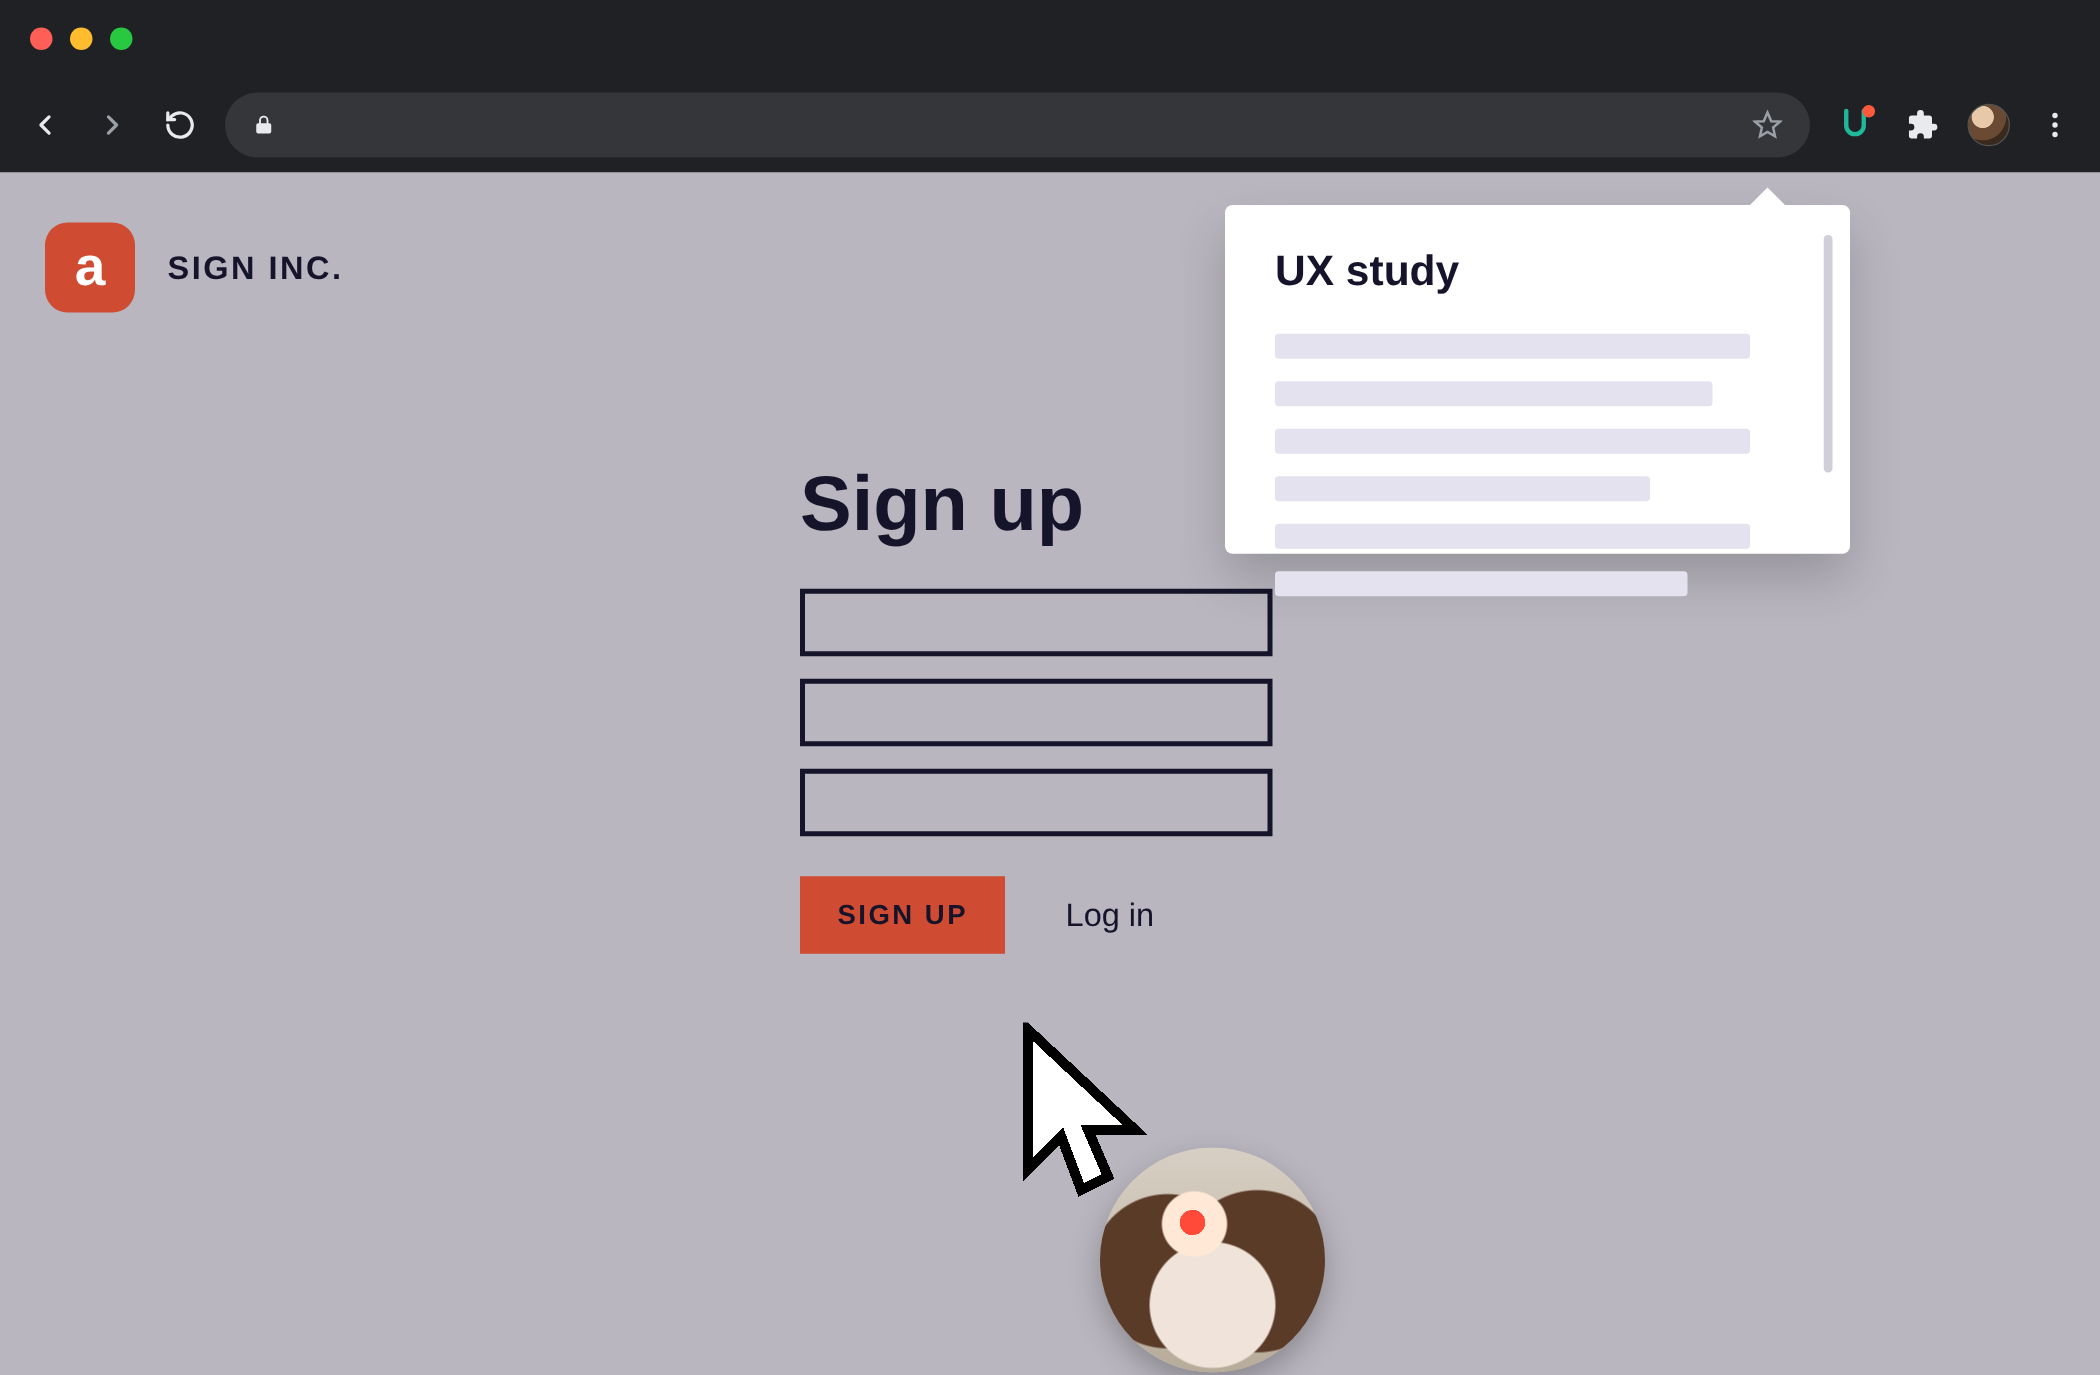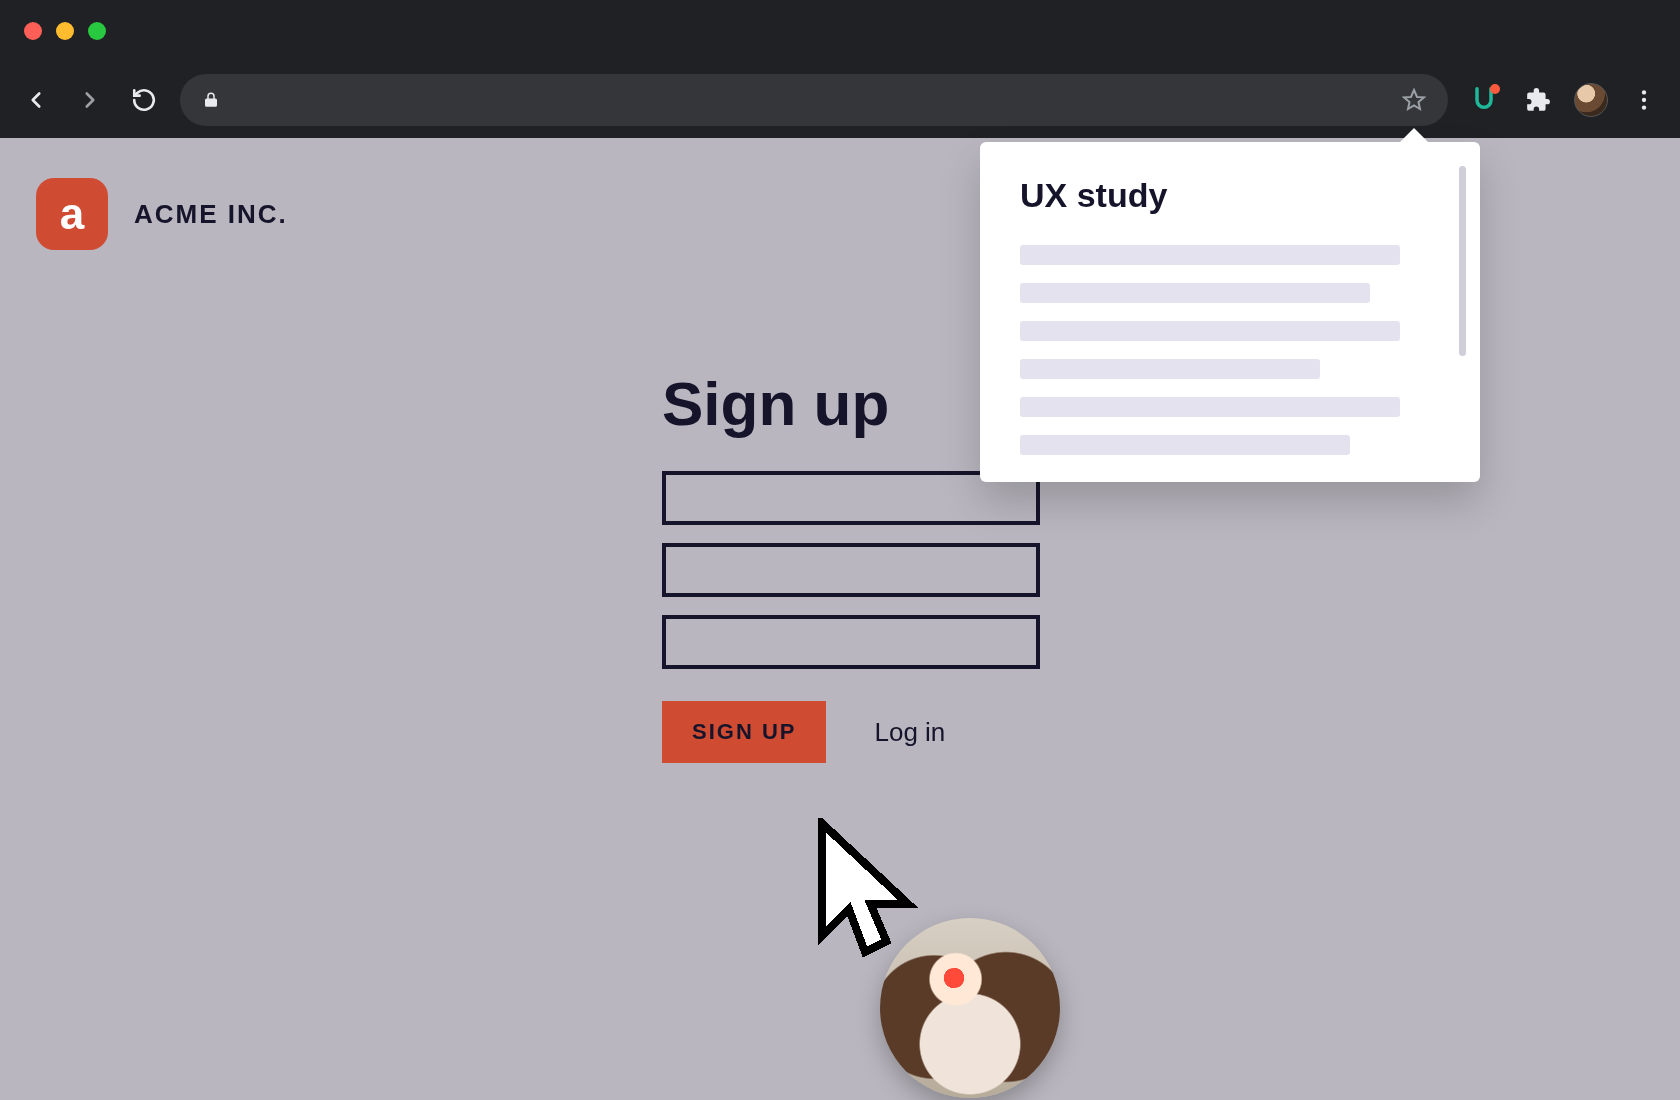--- a/index.html
+++ b/index.html
@@ -120,21 +120,20 @@
     font-size: 26px;
     font-weight: 700;
     letter-spacing: 2px;
   }
 
   .signup-card {
     position: absolute;
     left: 640px;
     top: 230px;
     width: 400px;
-    margin-left: 22px;
   }
   .signup-title {
     color: #15142b;
     font-size: 62px;
     font-weight: 600;
     margin-bottom: 32px;
   }
   .field {
     width: 378px;
     height: 54px;
@@ -158,24 +157,24 @@
     border: none;
   }
   .link-secondary {
     color: #15142b;
     font-size: 26px;
   }
 
   
   .ext-popup {
     position: absolute;
-    top: 142px;
+    top: 164px;
     left: 980px;
     width: 500px;
-    height: 340px;
+    height: 279px;
     background: #ffffff;
     border-radius: 6px;
     box-shadow: 0 20px 40px rgba(0,0,0,0.18);
     padding: 34px 36px 24px 40px;
   }
   .ext-popup::before {
     content: "";
     position: absolute;
     top: -14px;
     right: 52px;
@@ -316,21 +315,21 @@
     </div>
   </div>
 </div>
 
 <div class="page">
 
   <div class="brand">
     <div class="brand-logo">
       <span>a</span>
     </div>
-    <div class="brand-name">ACME INC.</div>
+    <div class="brand-name">SIGN INC.</div>
   </div>
 
   <div class="signup-card">
     <div class="signup-title">Sign up</div>
 
     <input class="field" type="text" value="" style="">
     <input class="field" type="text" value="" style="">
     <input class="field" type="text" value="" style="">
 
     <div class="actions">

